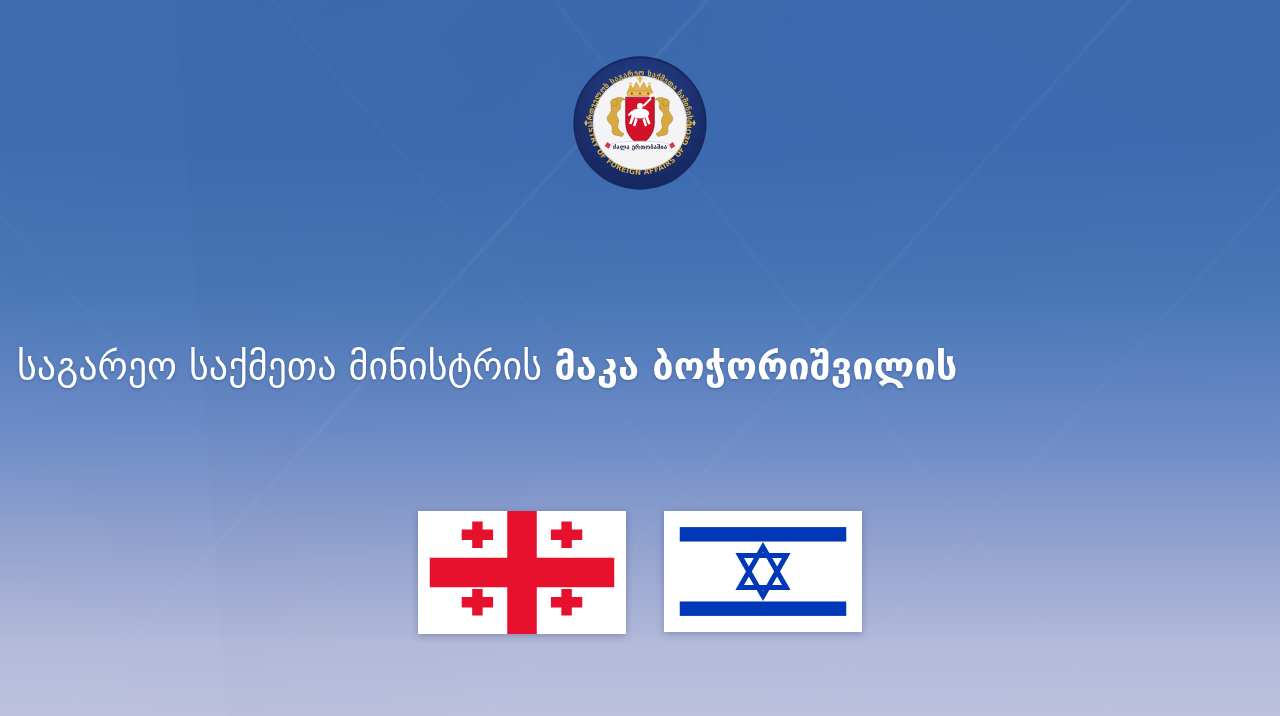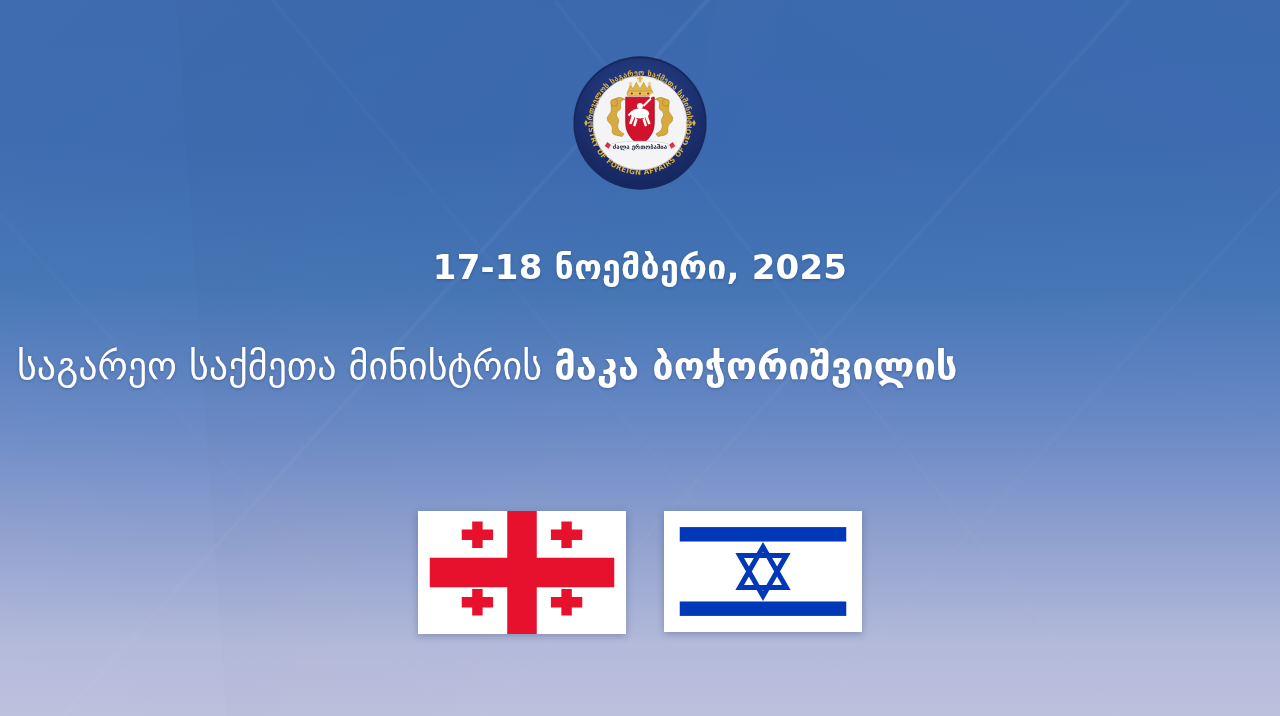--- a/index.html
+++ b/index.html
@@ -241,21 +241,20 @@
 
       <g>
         <path d="M55,132 c16,-7 74,-7 90,0 c-16,9 -74,9 -90,0 z" fill="#fbfbfb" stroke="#c9ccd6" stroke-width=".9"></path>
         <path d="M52,128 l5,4 -3,6 -6,-4 z" fill="#d2112b" opacity=".85"></path>
         <path d="M148,128 l-5,4 3,6 6,-4 z" fill="#d2112b" opacity=".85"></path>
         <text x="100" y="138.4" text-anchor="middle" font-size="9" font-family="'DejaVu Sans','Liberation Sans',sans-serif" font-weight="700" fill="#2a2f45">ძალა ერთობაშია</text>
       </g>
     </svg>
   </div>
 
-  <div class="date-line">17-18 ნოემბერი, 2025</div>
 
   <div class="headline">
     <div class="headline-line"><span>საგარეო საქმეთა მინისტრის </span><span class="strong">მაკა ბოჭორიშვილის</span></div>
   </div>
 
   <div class="flags">
 
     <svg class="flag flag-ge" viewBox="0 0 300 200">
       <rect width="300" height="200" fill="#ffffff"></rect>
       <rect x="126" y="0" width="48" height="200" fill="#e8112d"></rect>

